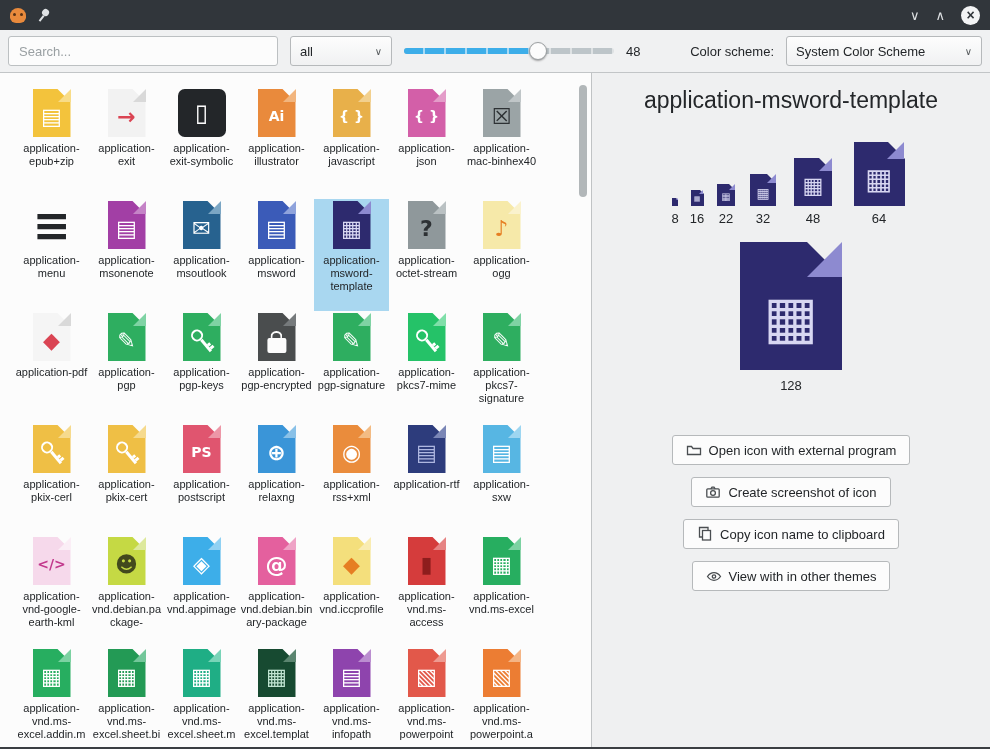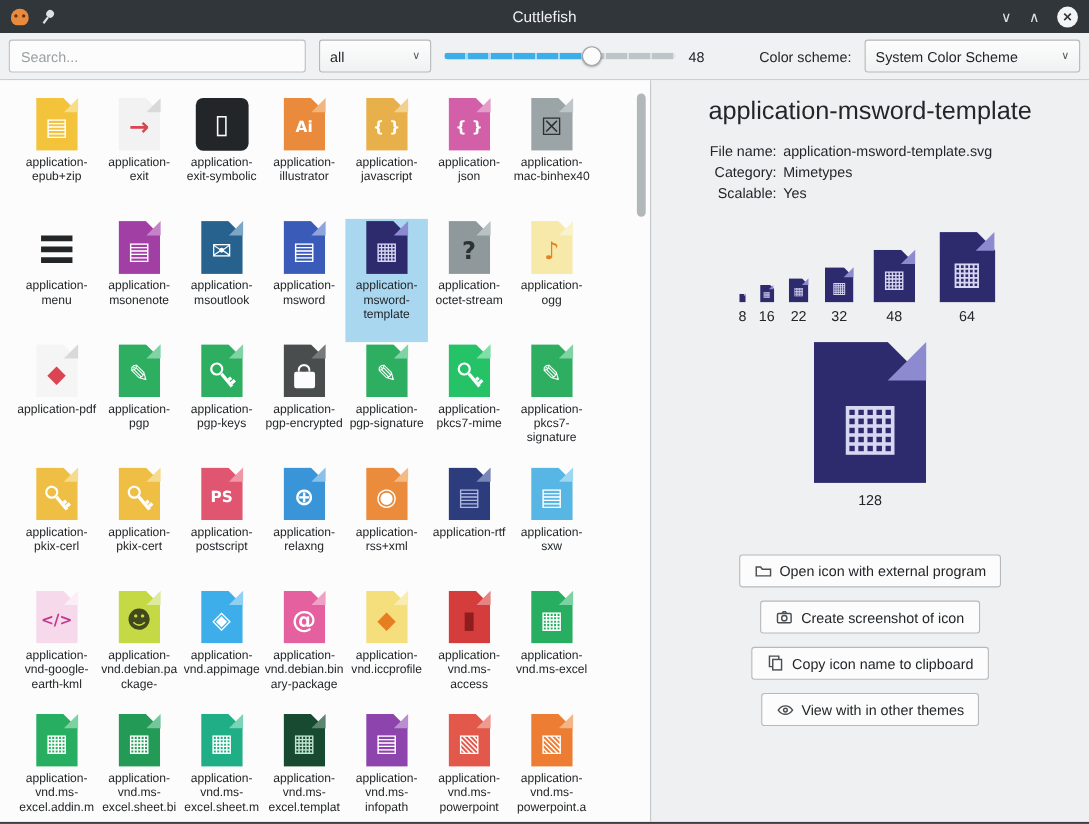--- a/index.html
+++ b/index.html
@@ -83,21 +83,20 @@
 
   <div class="titlebar">
     <div class="app-icon">
         <span class="eye e1"></span>
         <span class="eye e2"></span>
       </div>
     <div class="pin">
         <span class="pin-head"></span>
         <span class="pin-stem"></span>
       </div>
-    <div class="tb-title">Cuttlefish</div>
     <div class="tb-controls">
       <span class="tb-btn">∨</span>
       <span class="tb-btn">∧</span>
       <span class="close-btn">×</span>
     </div>
   </div>
 
   <div class="toolbar">
     <input class="search-input" type="text" placeholder="Search..." style="">
     <div class="dropdown dd-all">
@@ -479,28 +478,20 @@
             </div>
             <div class="icon-label">application-vnd.ms-powerpoint.a</div>
           </div>
         </div>
       <div class="vscroll">
         <div class="vscroll-handle"></div>
       </div>
     </div>
     <div class="detail-panel">
       <h1 class="detail-title">application-msword-template</h1>
-      <div class="fields">
-          <span class="field-label">File name:</span>
-          <span class="field-value">application-msword-template.svg</span>
-          <span class="field-label">Category:</span>
-          <span class="field-value">Mimetypes</span>
-          <span class="field-label">Scalable:</span>
-          <span class="field-value">Yes</span>
-        </div>
       <div class="sizes-row">
           <div class="size-item">
             <div class="file-icon" style="width: 8px; height: 8px;">
               <div class="page" style="left: 1px; width: 6px; height: 8px; background: rgb(45, 42, 110); clip-path: polygon(0px 0px, 4px 0px, 6px 2px, 6px 8px, 0px 8px);"></div>
               <div class="fold" style="right: 1px; border-width: 0px 0px 2px 2px; border-color: transparent transparent rgb(141, 138, 208);"></div>
             </div>
             <div class="size-num">8</div>
           </div>
           <div class="size-item">
             <div class="file-icon" style="width: 16px; height: 16px;">

